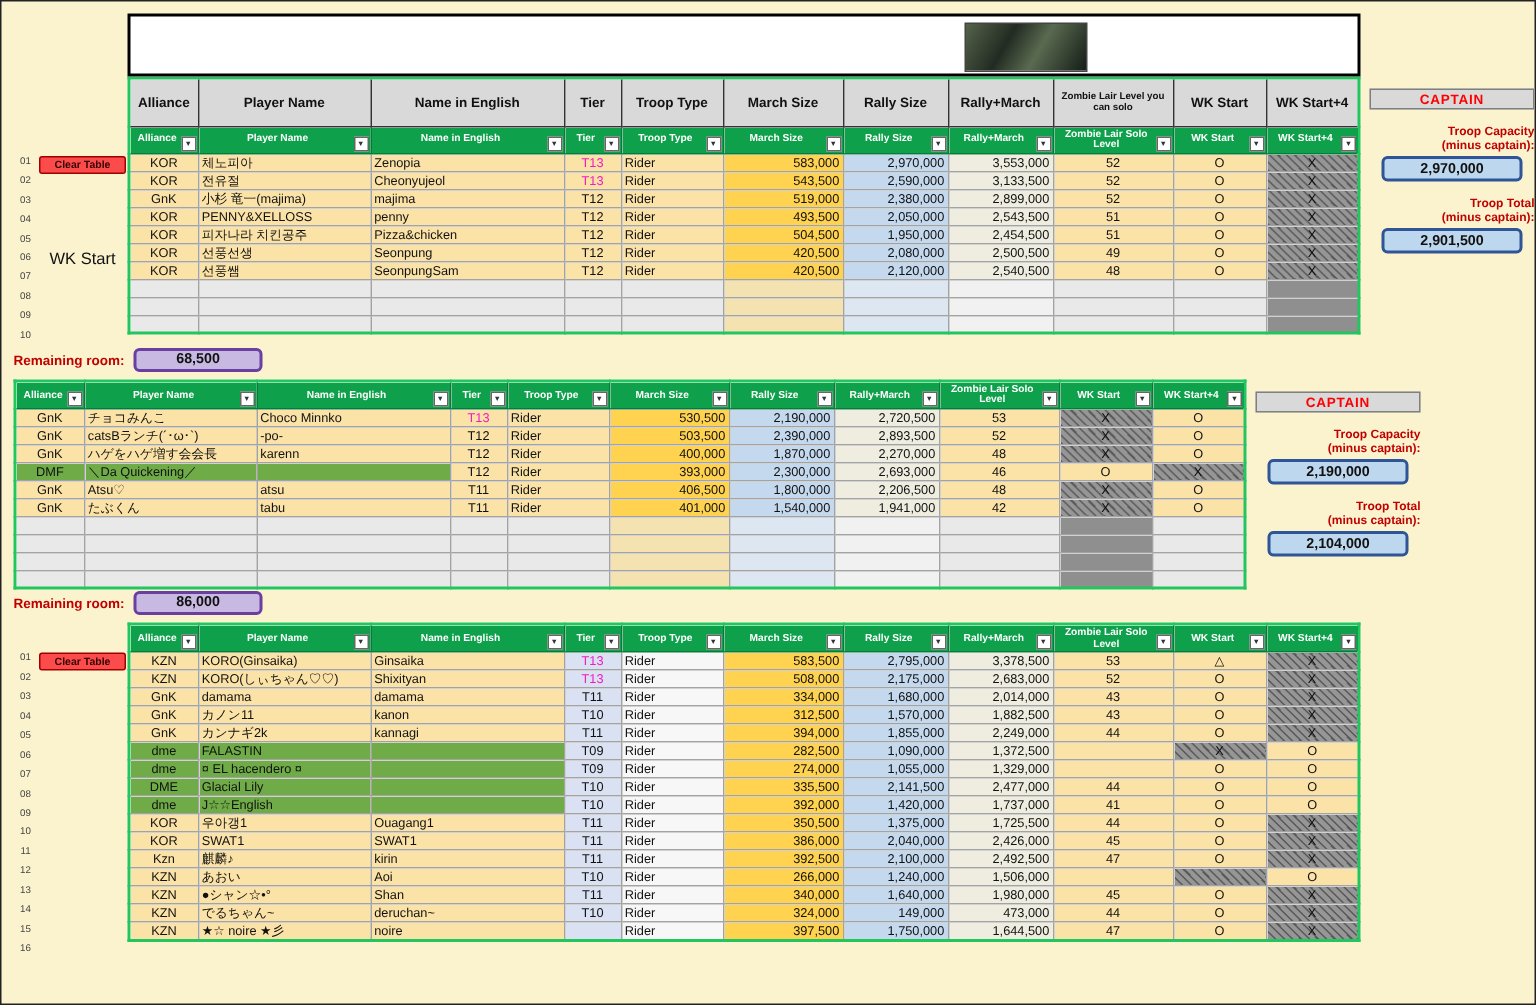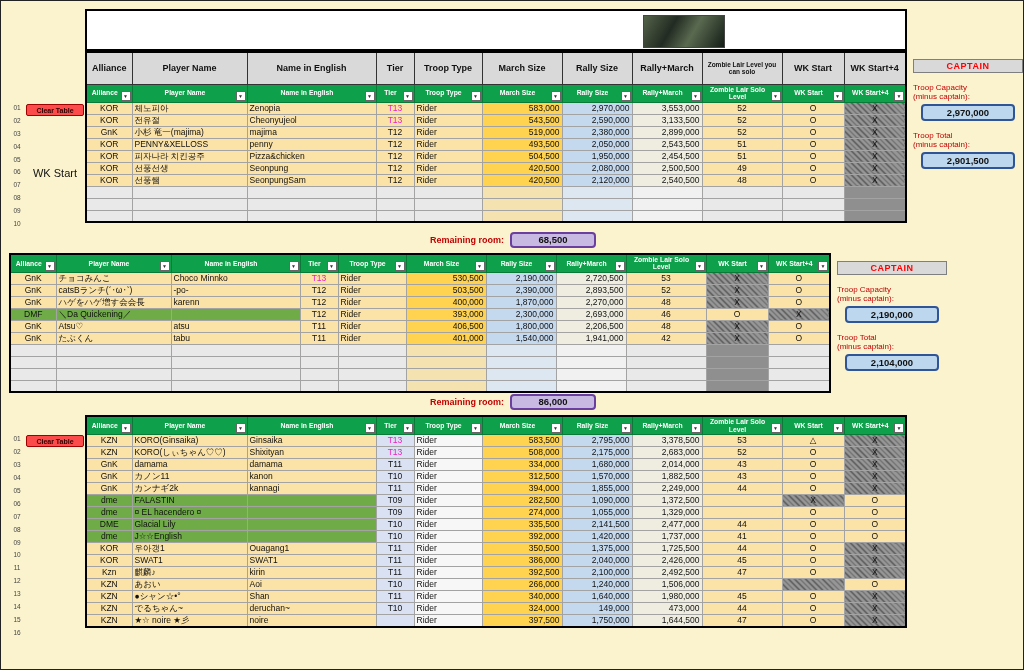--- a/index.html
+++ b/index.html
@@ -20,21 +20,21 @@
   .gutter{display:flex;width:76px;flex-shrink:0;}
   .nums{width:16px;display:flex;flex-direction:column;padding-top:18px;}
   .nums.first{padding-top:51px;}
   .rownum{height:12.9px;line-height:12.9px;font-size:6.5px;color:#444;text-align:center;}
   .labelcol{width:60px;display:flex;flex-direction:column;align-items:center;padding-top:20px;box-sizing:border-box;}
   .labelcol.first{padding-top:53px;}
   .clear-btn{width:58px;height:12px;background:#FB4B4B;border:1px solid #A00000;border-radius:2px;
     font-size:7px;line-height:9px;color:#300;font-weight:bold;padding:0;font-family:inherit;cursor:pointer;}
   .block-label{flex:1;display:flex;flex-direction:column;justify-content:center;
     font-size:11px;text-align:center;line-height:13px;}
-  table{border-collapse:collapse;table-layout:fixed;width:822px;border:2px solid #000000;background:#fff;flex-shrink:0;align-self:flex-start;}
+  table{border-collapse:collapse;table-layout:fixed;width:822px;border:2px solid #22c55e;background:#fff;flex-shrink:0;align-self:flex-start;}
   th,td{box-sizing:border-box;overflow:hidden;white-space:nowrap;}
   tr.head th{background:#D9D9D9;border:1px solid #333;font-size:9px;font-weight:bold;height:32px;
     white-space:normal;line-height:10px;padding:0 1px;}
   tr.head th.small{font-size:6.5px;line-height:7px;}
   tr.filter th{background:#0EA04A;border:1px solid #0A7A38;color:#fff;height:17px;font-size:6.8px;
     line-height:7.5px;font-weight:bold;position:relative;white-space:normal;padding:1px 10px 1px 1px;vertical-align:middle;text-align:center;}
   .dd{position:absolute;right:1px;bottom:1px;width:8px;height:8px;background:#fff;border:1px solid #666;
     color:#333;font-size:5px;line-height:8px;text-align:center;cursor:pointer;}
   td{border:1px solid #A3A3A3;height:12px;font-size:8.5px;line-height:11px;padding:0 2px;background:#FBE2A6;}
   .col-player,.col-english,.col-troop{text-align:left;}
@@ -50,24 +50,24 @@
   tr.empty td.col-rally{background:#DCE7F2;}
   tr.empty td.col-rallymarch{background:#F1F1F1;}
   td.green{background:#6FAC47 !important;}
   td.t13{color:#F21BC2;font-weight:normal;}
   td.dark{background-color:#8F8F8F !important;
     background-image:repeating-linear-gradient(45deg,rgba(0,0,0,0.4) 0 1px,rgba(255,255,255,0.06) 1px 4px);
     color:#0a0a0a;}
   .panel{width:122px;flex-shrink:0;padding:0 6px;box-sizing:border-box;}
   .cap-band{margin-top:8px;background:#D9D9D9;border:1px solid #7F7F7F;color:#F00;font-weight:bold;
     font-size:9px;text-align:center;height:12px;line-height:12px;letter-spacing:.5px;}
-  .p-label{margin-top:10px;color:#C00000;font-weight:normal;font-size:8px;line-height:9px;text-align:left;}
+  .p-label{margin-top:10px;color:#C00000;font-weight:bold;font-size:8px;line-height:9px;text-align:right;}
   .value-box{border-radius:4px;font-weight:bold;font-size:9.5px;text-align:center;}
   .value-box.blue{margin:3px 8px 0;background:#BDD7EE;border:2px solid #2F5597;height:13px;line-height:13px;}
-  .footer{display:flex;justify-content:center;align-items:center;height:14px;margin-top:2px;}
+  .footer{display:flex;justify-content:flex-start;align-items:center;height:14px;margin-top:2px;}
   .remaining-label{color:#C00000;font-weight:bold;font-size:9px;margin-right:6px;}
   .value-box.purple{width:82px;background:#C7B9E2;border:2px solid #6A3FA0;height:12px;line-height:12px;margin-right:6px;}
 </style>
 </head>
 <body>
 
 <div class="titlebar">
   <div class="header-img"></div>
 </div>
 

